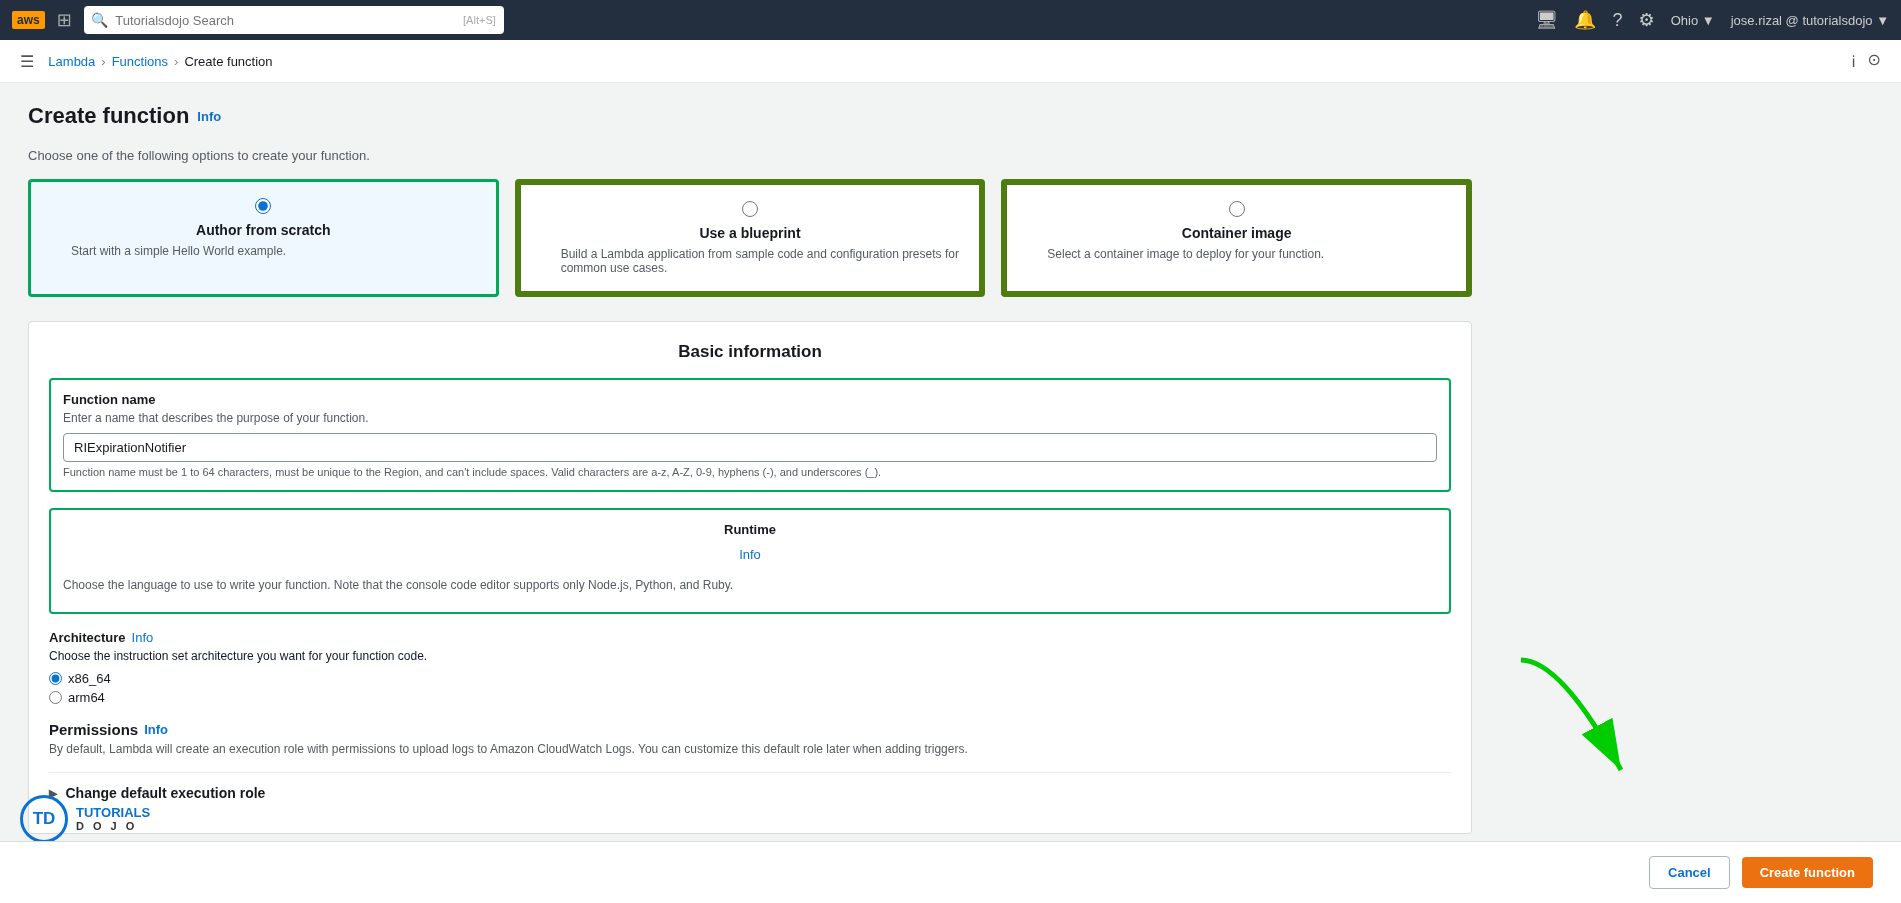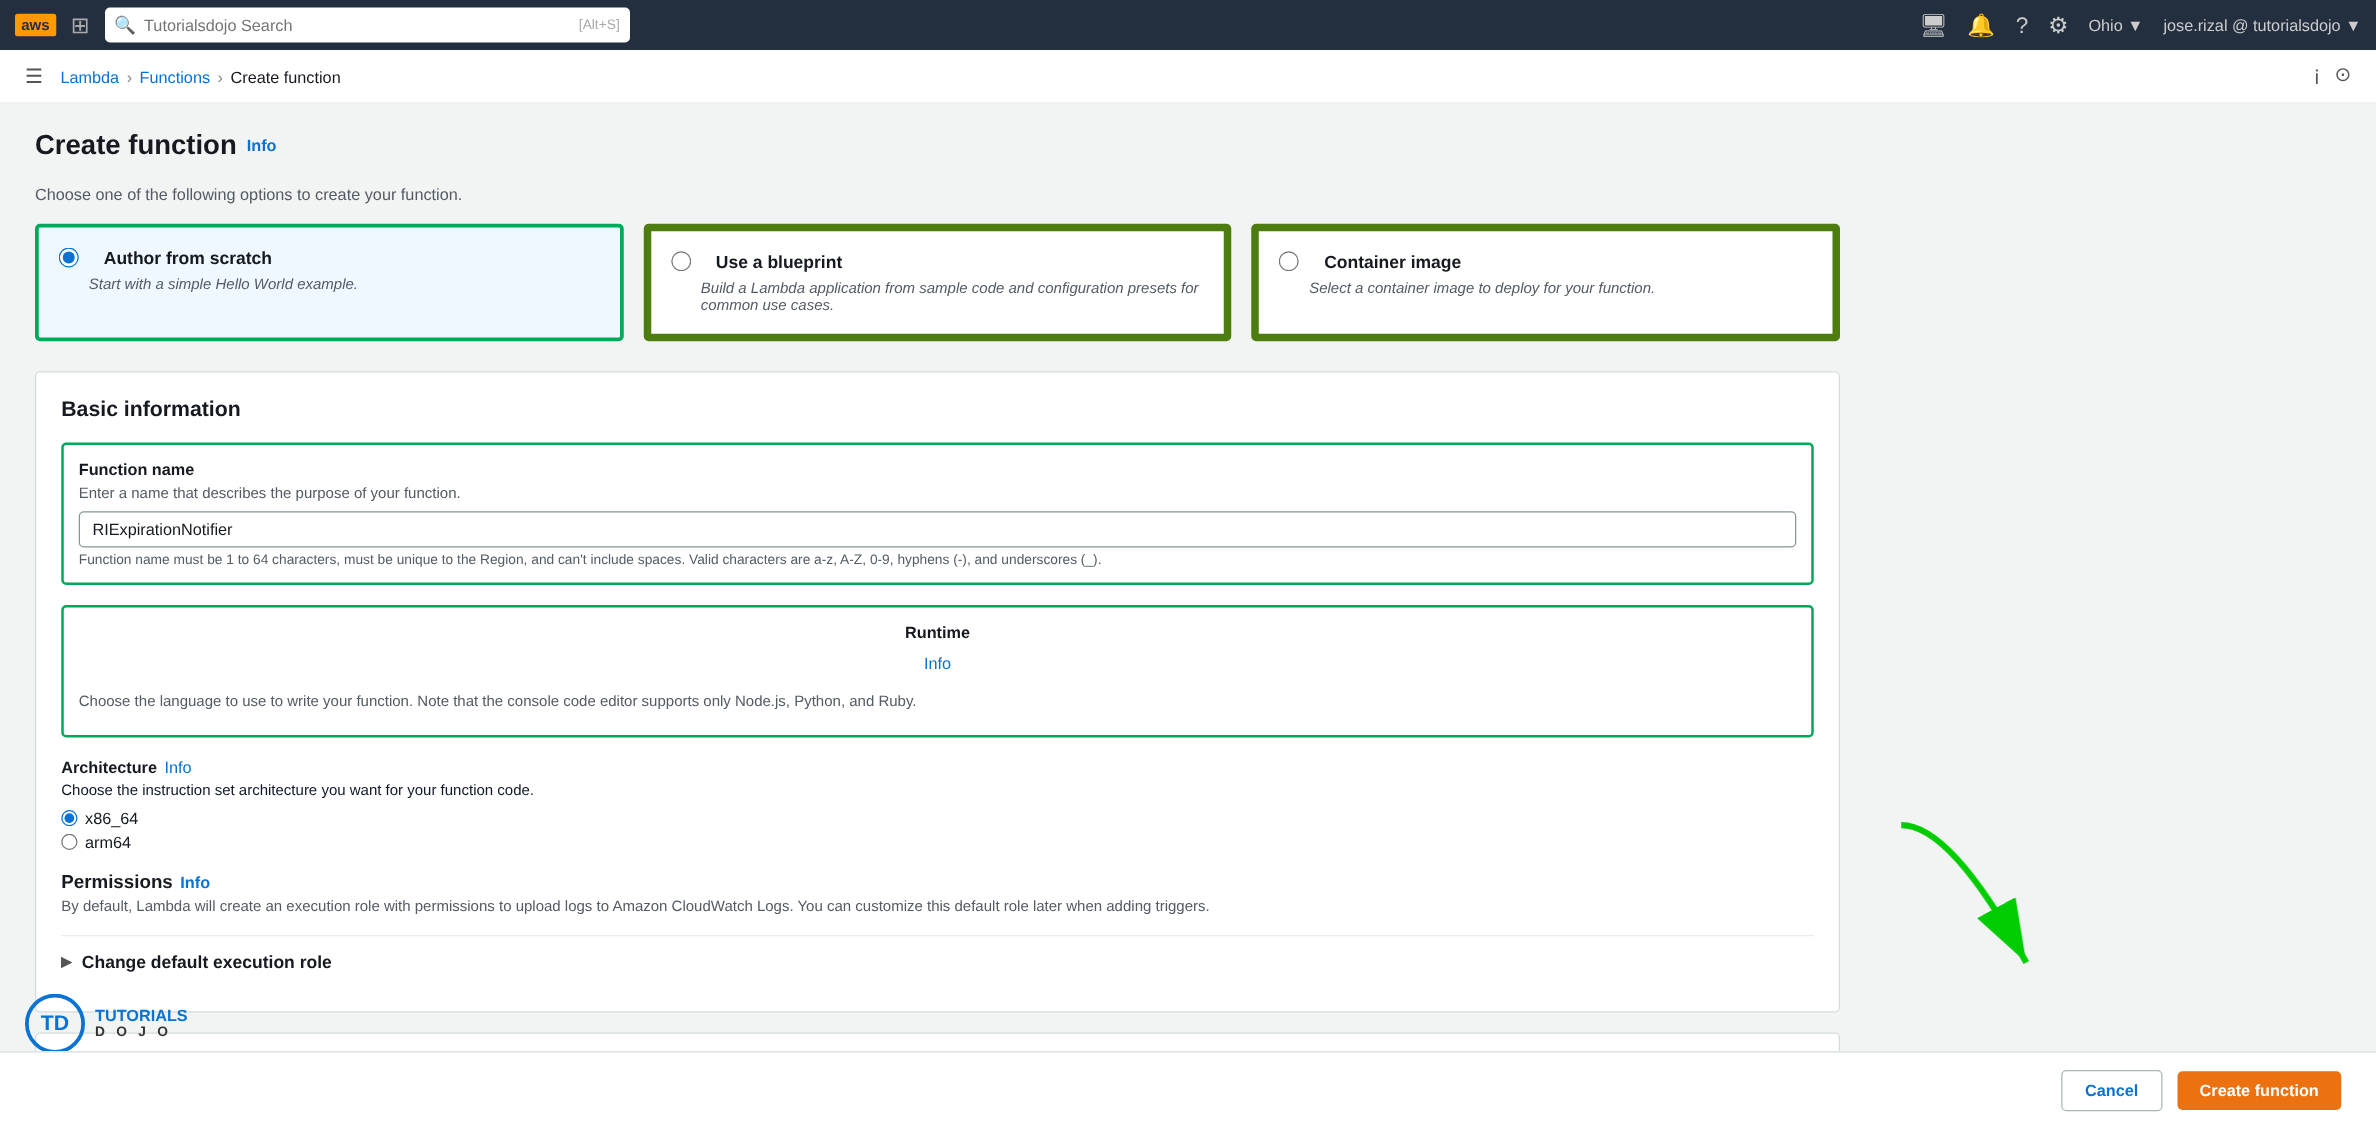--- a/index.html
+++ b/index.html
@@ -96,42 +96,44 @@
       flex-direction: column;
       gap: 6px;
     }
     .function-type-card.selected {
       border: 3px solid #00a859;
       background: #f0f8ff;
     }
     .card-radio-row {
       display: flex;
       align-items: center;
-      gap: 20px;
+      gap: 8px;
+      flex-direction: column;
     }
     .card-radio {
       width: 16px; height: 16px;
       accent-color: #0972d3;
     }
     .card-title { font-size: 14px; font-weight: 600; color: #16191f; }
-    .card-desc { font-size: 12px; color: #545b64; margin-left: 24px; font-style: italic; }
+    .card-desc { font-size: 12px; color: #545b64; margin-left: 24px; }
 
     
     .section-card {
       background: #fff;
       border: 1px solid #d5dbdb;
       border-radius: 4px;
       padding: 20px;
       margin-bottom: 16px;
     }
     .section-title {
       font-size: 17px;
       font-weight: 700;
       color: #16191f;
       margin-bottom: 16px;
+      text-align: center;
     }
 
     
     .field-group {
       border: 2px solid #00a859;
       border-radius: 4px;
       padding: 12px;
       margin-bottom: 16px;
     }
     .field-label {

